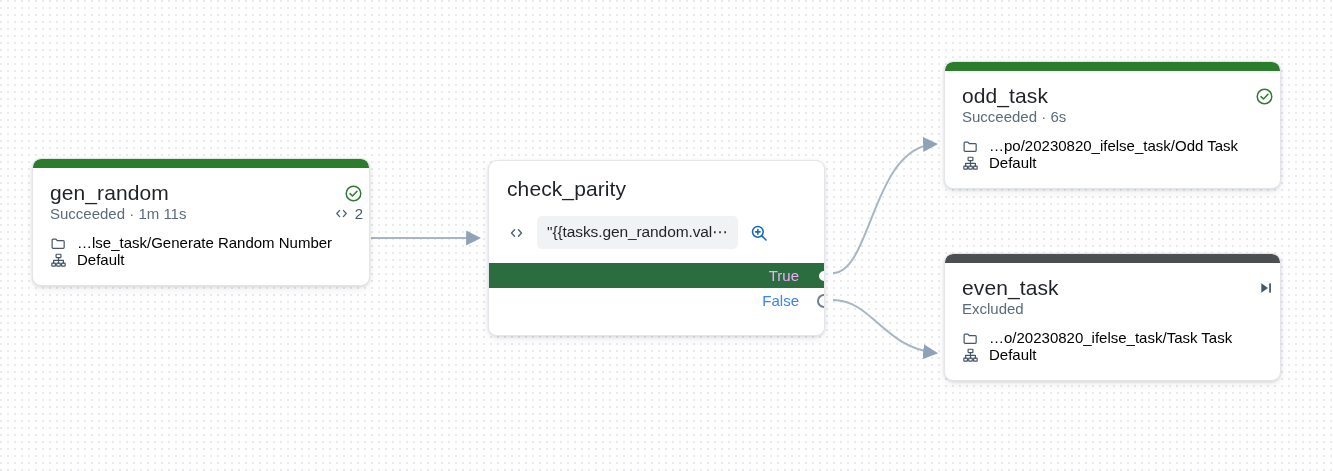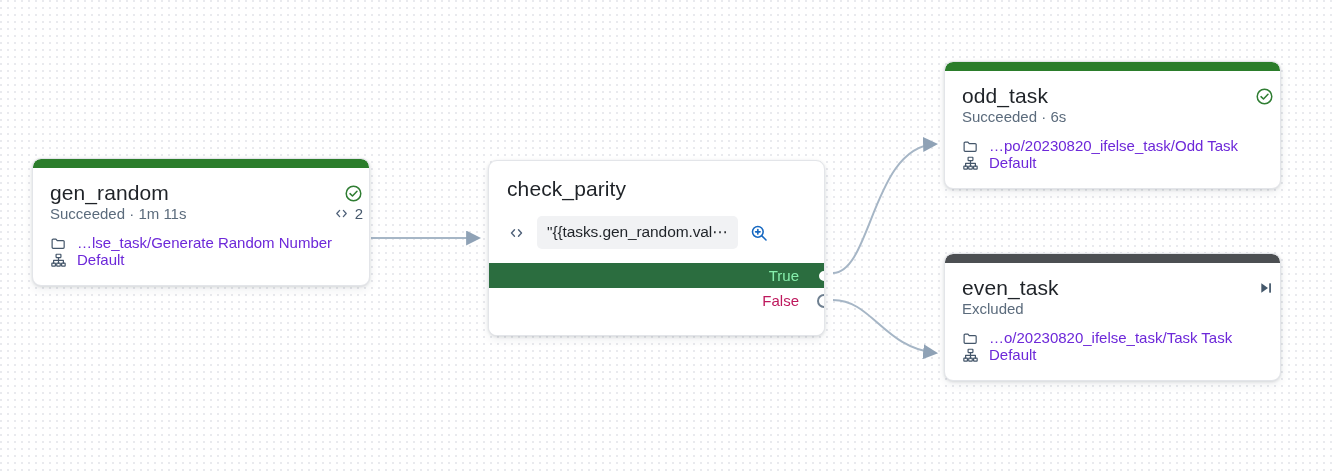--- a/index.html
+++ b/index.html
@@ -83,21 +83,21 @@
     font-size: 15px;
     color: #46586c;
   }
 
   .meta-row {
     display: flex;
     align-items: center;
     gap: 10px;
     margin-top: 13px;
     font-size: 15px;
-    color: #6d28d9;
+    color: #000000;
     white-space: nowrap;
   }
   .meta-row.tight { margin-top: 0; }
   .meta-text { line-height: 1.1; }
 
   .icon { display: inline-flex; align-items: center; justify-content: center; flex: 0 0 auto; }
 
   
   .expr-row {
     display: flex;
@@ -123,25 +123,25 @@
     position: relative;
     display: flex;
     align-items: center;
     justify-content: flex-end;
     height: 25px;
     padding-right: 25px;
     font-size: 15px;
   }
   .branch-true {
     background: #2b6d3f;
-    color: #86efac;
+    color: #f0abfc;
   }
   .branch-false {
     background: #ffffff;
-    color: #be185d;
+    color: #3b82f6;
     padding-left: 36px;
   }
   .branch-pad { height: 22px; background: #ffffff; }
 
   .port {
     position: absolute;
     right: -7px;
     top: 50%;
     transform: translateY(-50%);
     width: 14px;

